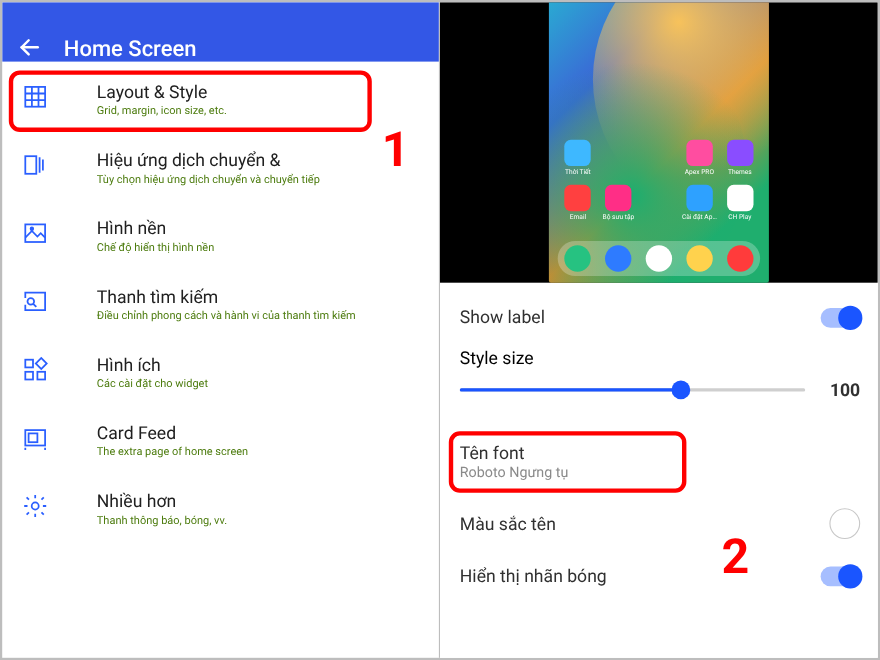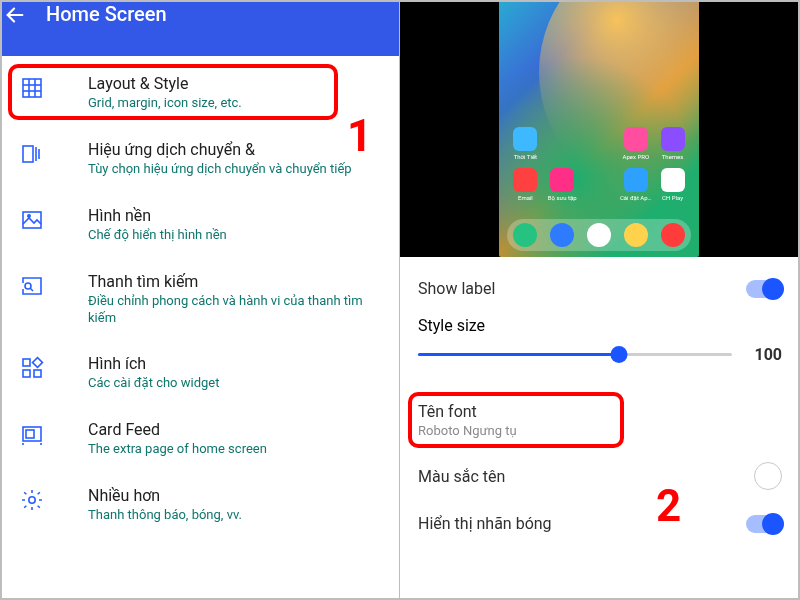--- a/index.html
+++ b/index.html
@@ -1,29 +1,29 @@
 <!DOCTYPE html>
 <html><head>
 <meta charset="utf-8">
 <style>
   * { box-sizing: border-box; margin: 0; padding: 0; }
   html, body { width: 800px; height: 600px; font-family: Roboto, Arial, sans-serif; }
   .frame { width: 800px; height: 600px; border: 2px solid #bdbdbd; display: flex; background: #fff; }
   .left, .right { flex: 1 1 50%; position: relative; overflow: hidden; }
   .left { border-right: 1px solid #bdbdbd; }
   
-  .appbar { background: #3357e6; color: #fff; height: 54px; display: flex; align-items: flex-start; padding: 0 0; }
+  .appbar { background: #3357e6; color: #fff; height: 54px; display: flex; align-items: flex-end; padding: 0 12px; }
   .appbar .back { width: 26px; height: 26px; display: flex; align-items: center; justify-content: center; margin-right: 18px; }
   .appbar .title { font-size: 20px; font-weight: 500; }
   .list { padding: 4px 0; }
   .item { display: flex; padding: 14px 14px 14px 18px; align-items: flex-start; cursor: pointer; gap: 24px; }
   .item .ic { width: 24px; height: 24px; margin-right: 20px; flex: 0 0 24px; margin-top: 2px; }
   .item .txt { flex: 1; }
   .item .t1 { font-size: 16px; color: #202020; }
-  .item .t2 { font-size: 13px; color: #0f766e; margin-top: 2px; line-height: 1.3; }
+  .item .t2 { font-size: 10px; color: #4d7c0f; margin-top: 2px; line-height: 1.3; }
   .hl { position: absolute; border: 4px solid #ff0000; border-radius: 10px; pointer-events: none; }
   .badge { position: absolute; color: #ff0000; font-size: 44px; font-weight: 700; }
   
   .right { background: #fff; display: flex; flex-direction: column; }
   .preview { background: #000; height: 255px; display: flex; justify-content: center; align-items: flex-end; }
   .phone { width: 200px; height: 255px; background: linear-gradient(135deg,#2aa9d2 0%,#3b66d6 25%,#d58a2e 55%,#1fae6e 80%); border-radius: 0 0 2px 2px; position: relative; overflow: hidden; }
   .swirl { position:absolute; width:260px; height:260px; border-radius:50%; }
   .s1 { background: radial-gradient(circle at 30% 30%, #f7c25b 0%, rgba(247,194,91,0) 55%); top:-60px; left:40px; }
   .s2 { background: radial-gradient(circle at 60% 60%, #1bae70 0%, rgba(27,174,112,0) 55%); top:20px; left:-80px; }
   .apps { position:absolute; top:125px; left:0; right:0; display:grid; grid-template-columns: repeat(5,1fr); row-gap:8px; padding:0 8px; }

